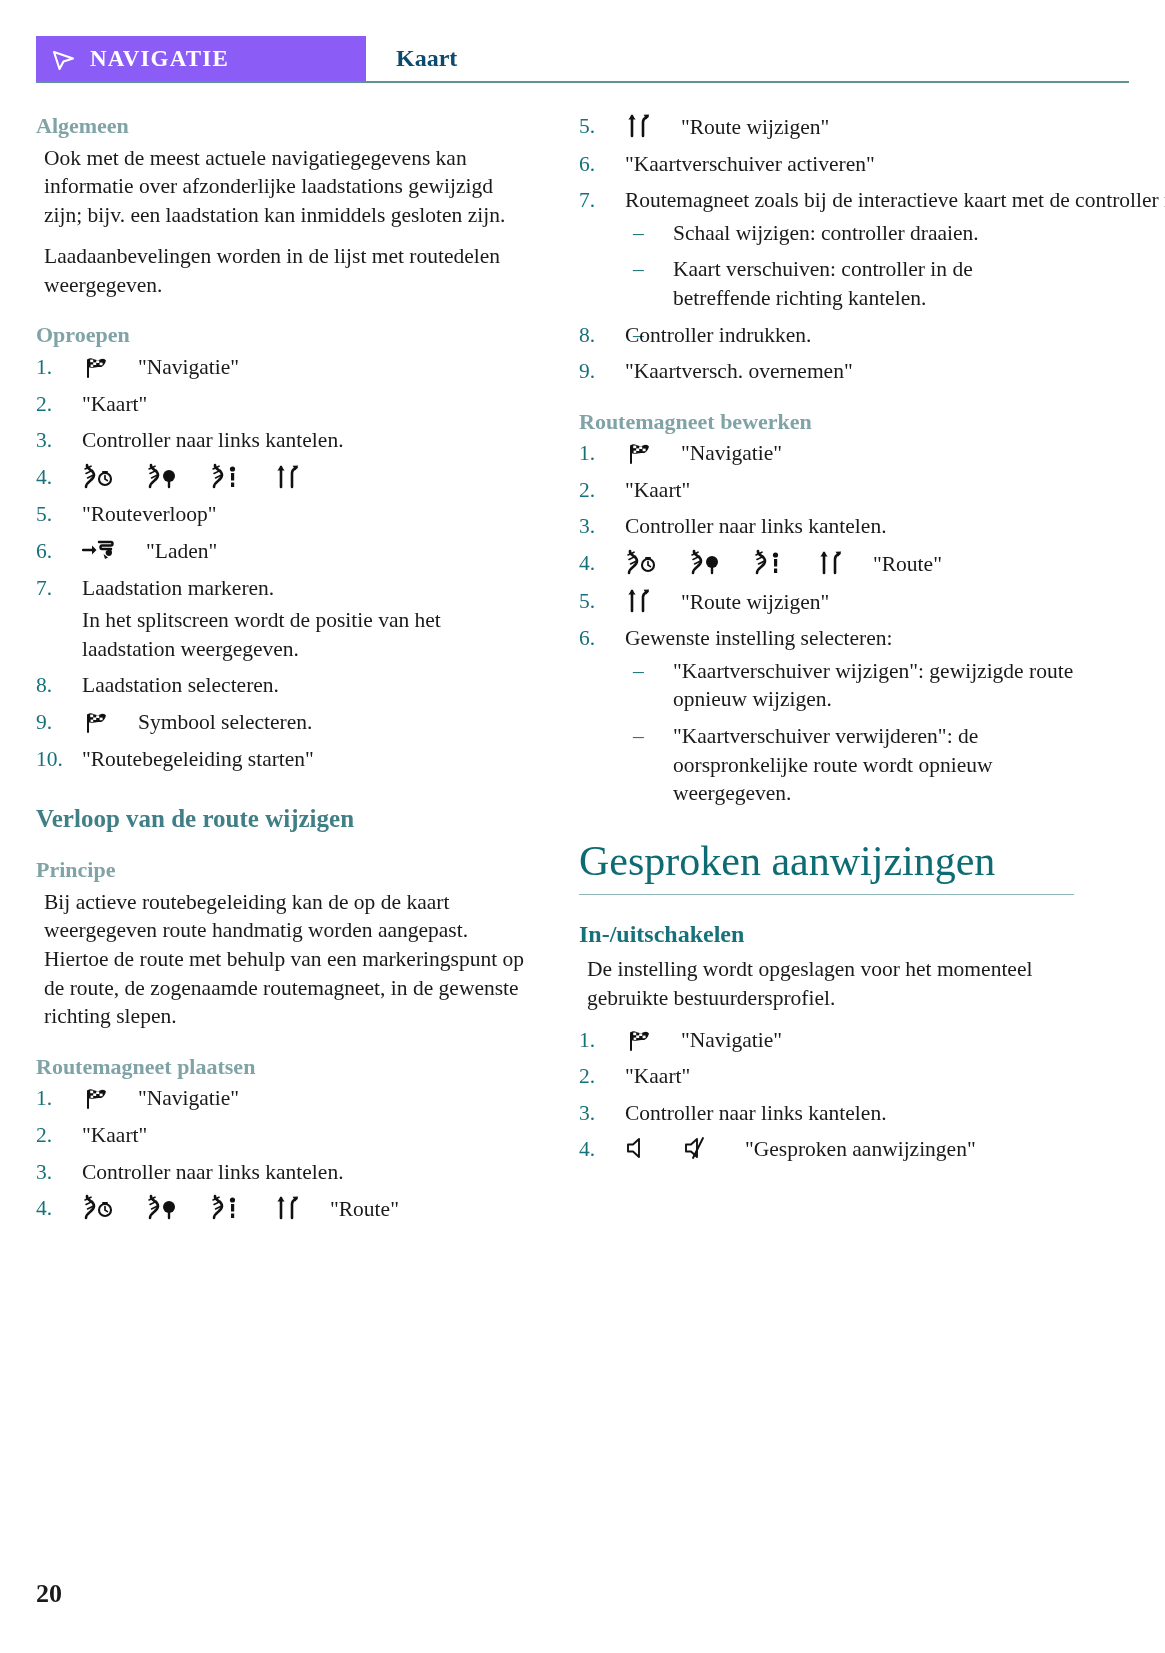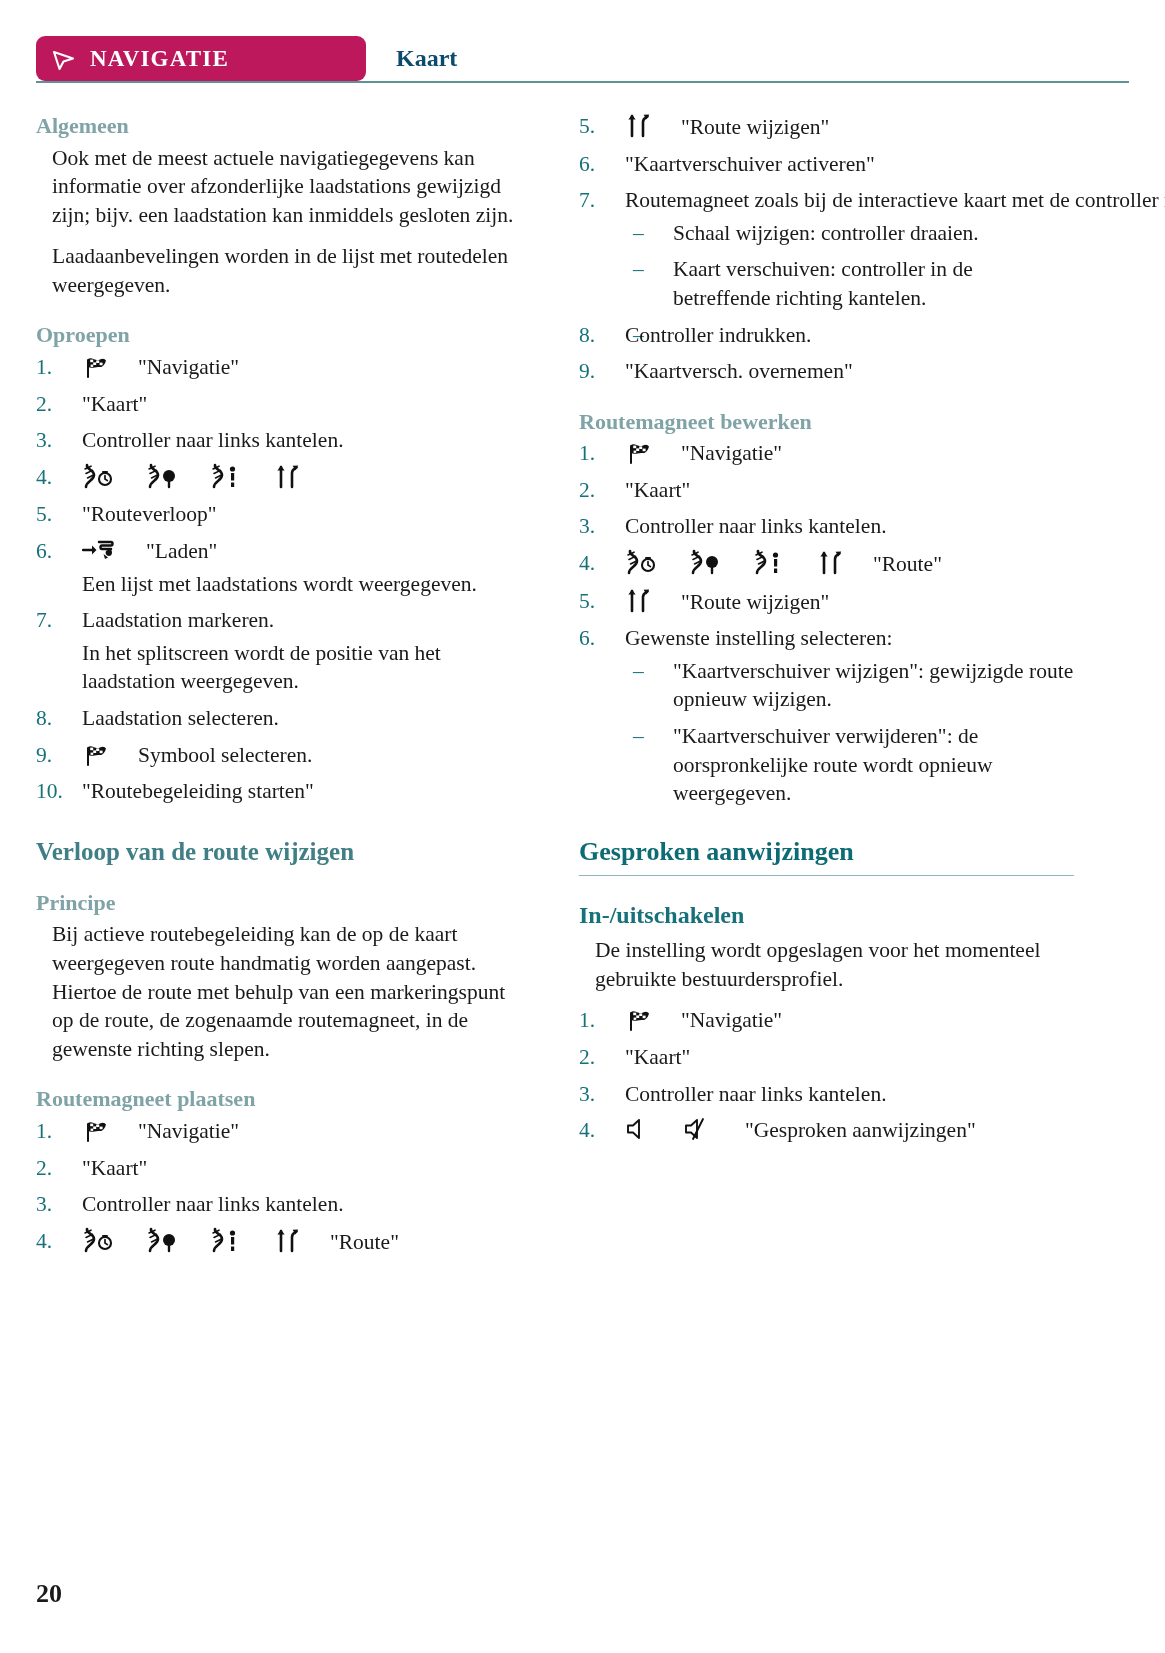--- a/index.html
+++ b/index.html
@@ -20,25 +20,24 @@
     left: 36px;
     top: 36px;
     right: 36px;
     height: 52px;
   }
   .header-tab {
     position: absolute;
     left: 0; top: 0;
     width: 330px;
     height: 45px;
-    background: #be185d;
+    background: #8b5cf6;
     display: flex;
     align-items: center;
     padding-left: 12px;
-    border-radius: 9px;
   }
   .header-arrow-icon {
     width: 30px; height: 30px;
     flex: 0 0 auto;
     margin-right: 12px;
     display: flex; align-items: center; justify-content: center;
   }
   .header-tab-label {
     color: #ffffff;
     font-weight: bold;
@@ -73,23 +72,23 @@
     display: flex;
     gap: 48px;
   }
   .col {
     width: 495px;
     flex: 0 0 495px;
   }
 
   
   h1.h-major {
-    font-size: 26px;
+    font-size: 42px;
     color: #0d6b73;
-    font-weight: bold;
+    font-weight: normal;
     margin: 28px 0 0 0;
     padding: 0 0 8px 0;
     line-height: 1.2;
   }
   .h-major-rule {
     height: 1.2px;
     background: #8fb6b9;
     margin-bottom: 18px;
   }
   h2.h-teal {
@@ -111,21 +110,21 @@
     font-size: 25px;
     color: #3f7f85;
     font-weight: bold;
     margin: 30px 0 20px 0;
     line-height: 1.25;
   }
 
   p.body-text {
     font-size: 21.5px;
     line-height: 1.33;
-    margin: 0 0 13px 16px;
+    margin: 0 0 13px 8px;
     color: #1a1a1a;
   }
 
   
   ol.num-list {
     list-style: none;
     margin: 0;
     padding: 0;
   }
   ol.num-list > li {
@@ -251,21 +250,21 @@
       <path d="M18 24 L18 10 C18 6 21 5.5 22.5 4.5" stroke="#111" stroke-width="2.6" fill="none" stroke-linecap="round"></path>
       <path d="M24.2 2.4 L18.6 2.8 L21.6 7.6 Z" fill="#111"></path>
     </svg></span></span></li>
         <li><span class="num">5.</span><span class="icon-row"><span class="icon-label">"Routeverloop"</span></span></li>
         <li><span class="num">6.</span><span class="icon-row"><span class="ic"><svg width="34" height="24" viewBox="0 0 34 24">
       <path d="M1 12 L12 12" stroke="#111" stroke-width="2.4" stroke-linecap="round"></path>
       <path d="M10 7.5 L14.5 12 L10 16.5 Z" fill="#111"></path>
       <path d="M17 4 L29 4 C31 4 31 7.5 29 7.5 L20 7.5 C18 7.5 18 11 20 11 L29 11" stroke="#111" stroke-width="2.5" fill="none" stroke-linecap="round" stroke-linejoin="round"></path>
       <path d="M27 11 C31 11 31 18 27 18 C24 18 23 15 24 13 Z" fill="#111"></path>
       <path d="M21.5 16 L26 19.5 L23 21 Z" fill="#111"></path>
-    </svg></span><span class="icon-label">"Laden"</span></span><span class="li-sub">Een lijst met laadstations wordt weergegeven.</span></li>
+    </svg></span><span class="icon-label">"Laden"</span></span></li>
         <li><span class="num">7.</span><span class="icon-row"><span class="icon-label">Laadstation markeren.</span></span><span class="li-sub">In het splitscreen wordt de positie van het laadstation weergegeven.</span></li>
         <li><span class="num">8.</span><span class="icon-row"><span class="icon-label">Laadstation selecteren.</span></span></li>
         <li><span class="num">9.</span><span class="icon-row"><span class="ic"><svg width="26" height="22" viewBox="0 0 26 22">
       <path d="M6 21 L6 4" stroke="#111" stroke-width="2" fill="none" stroke-linecap="round"></path>
       <path d="M6 3 C10 0.5 14 6 18 3.5 C21 1.8 23 3 24 4.5 C23 8 21 11.5 17.5 11 C13.5 10.4 10 13 6 11 Z" fill="#111"></path>
       <rect x="8.2" y="3.6" width="3" height="2.6" fill="#fff"></rect>
       <rect x="14.2" y="4.4" width="3" height="2.6" fill="#fff"></rect>
       <rect x="11.2" y="6.4" width="3" height="2.6" fill="#fff"></rect>
       <rect x="17.6" y="6.6" width="3" height="2.6" fill="#fff"></rect>
       <rect x="8.6" y="8.6" width="2.6" height="2.3" fill="#fff"></rect>

